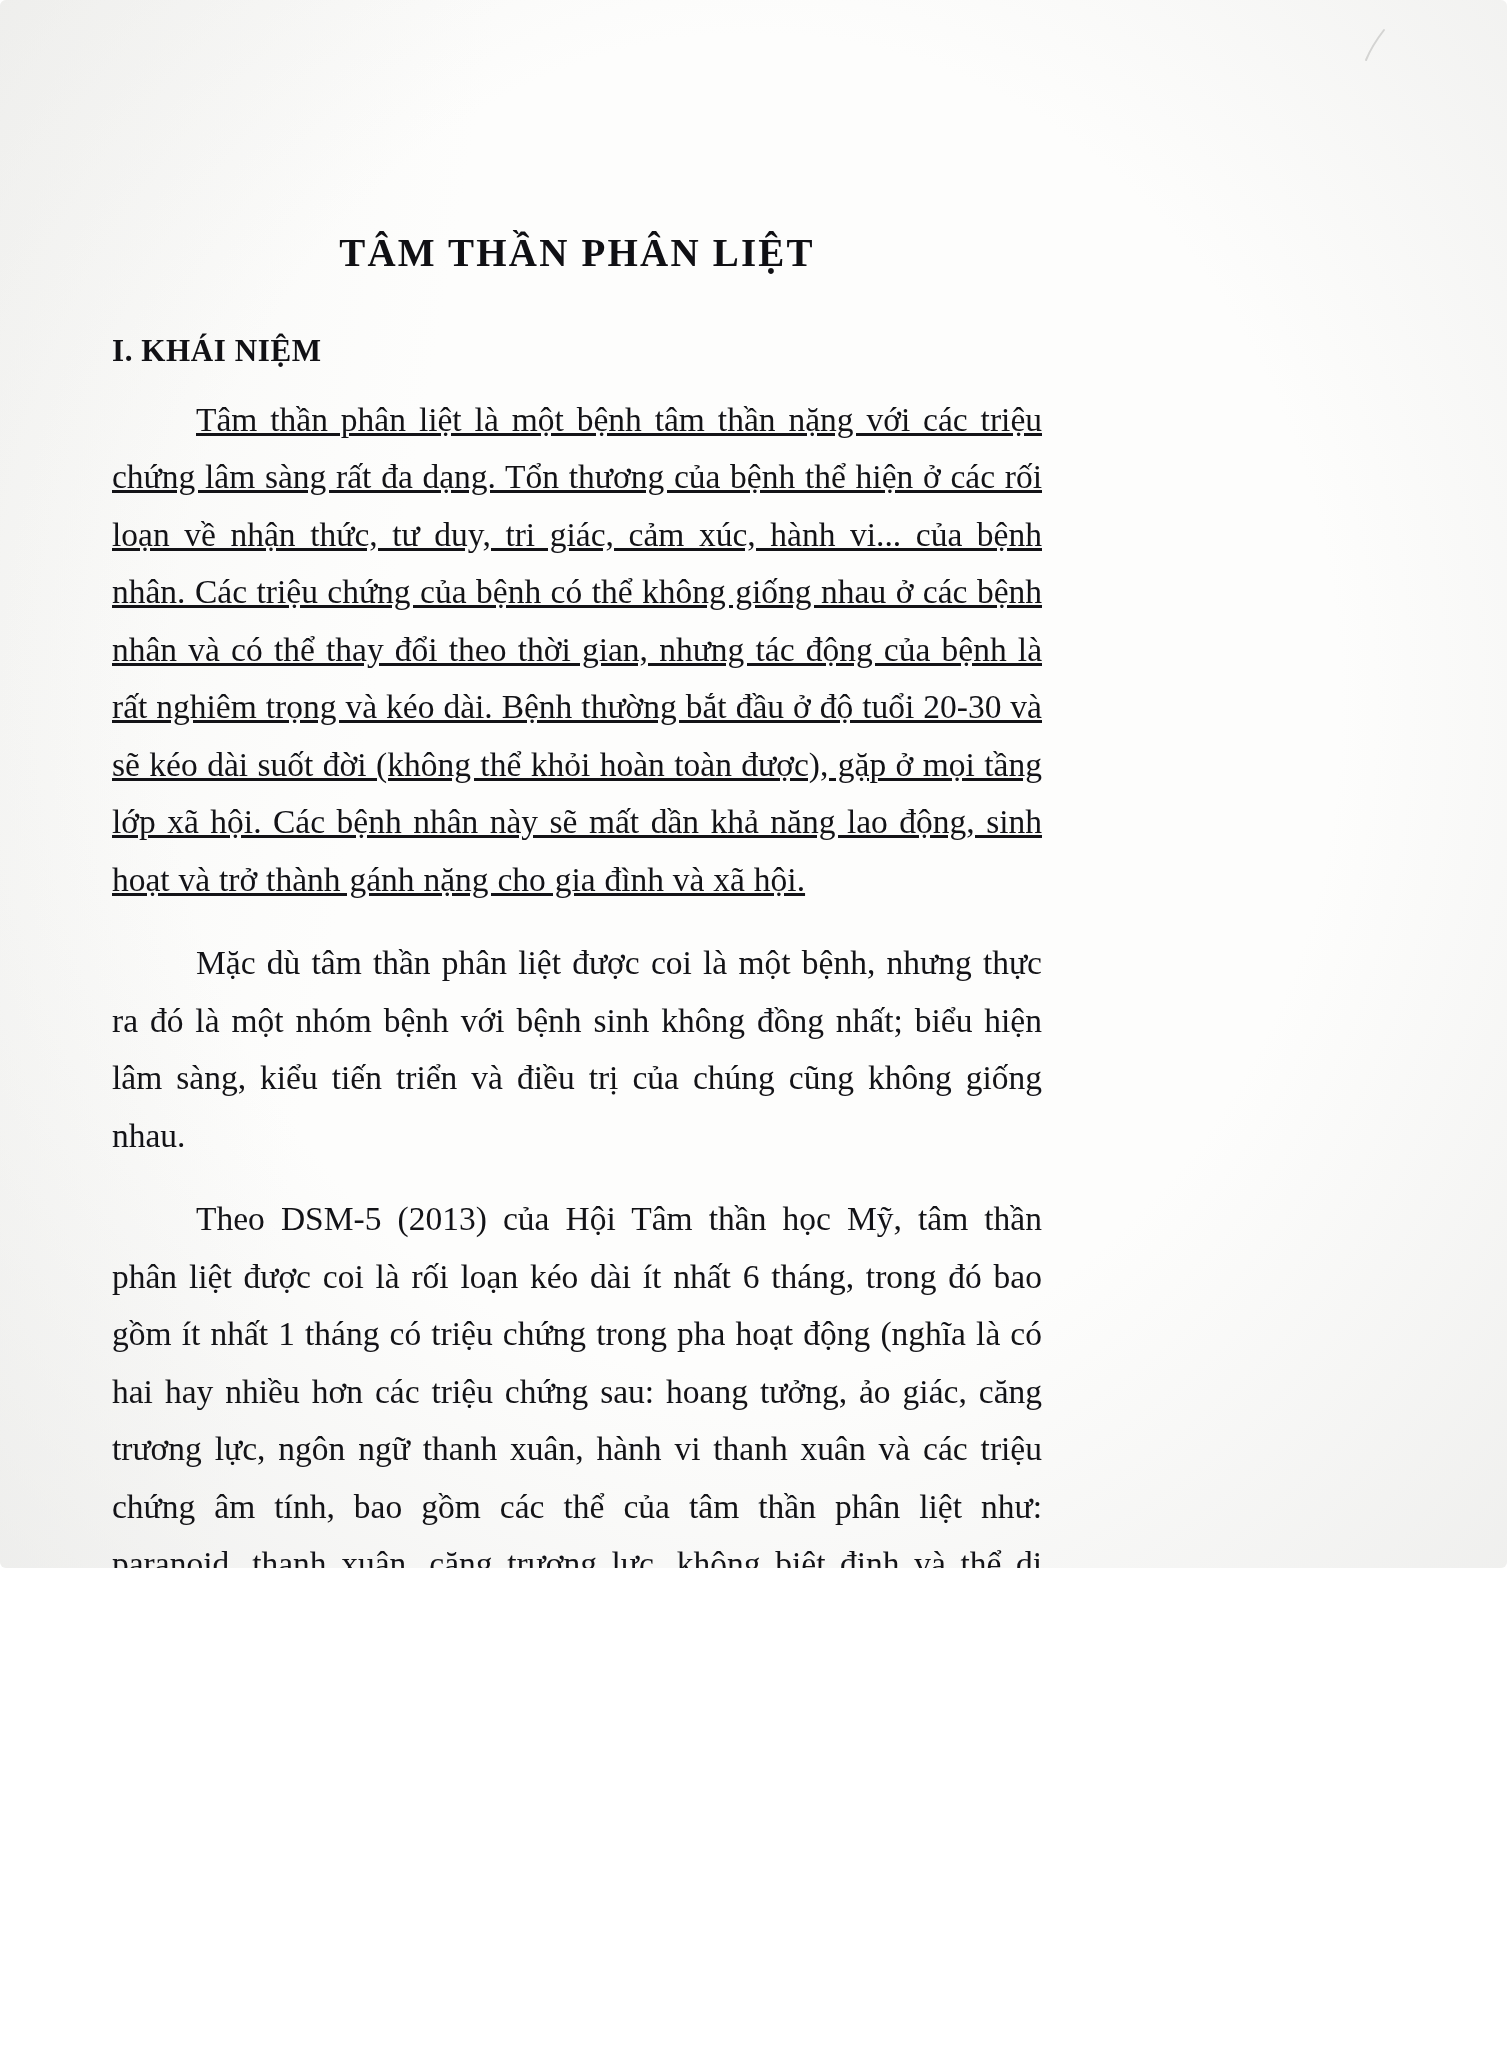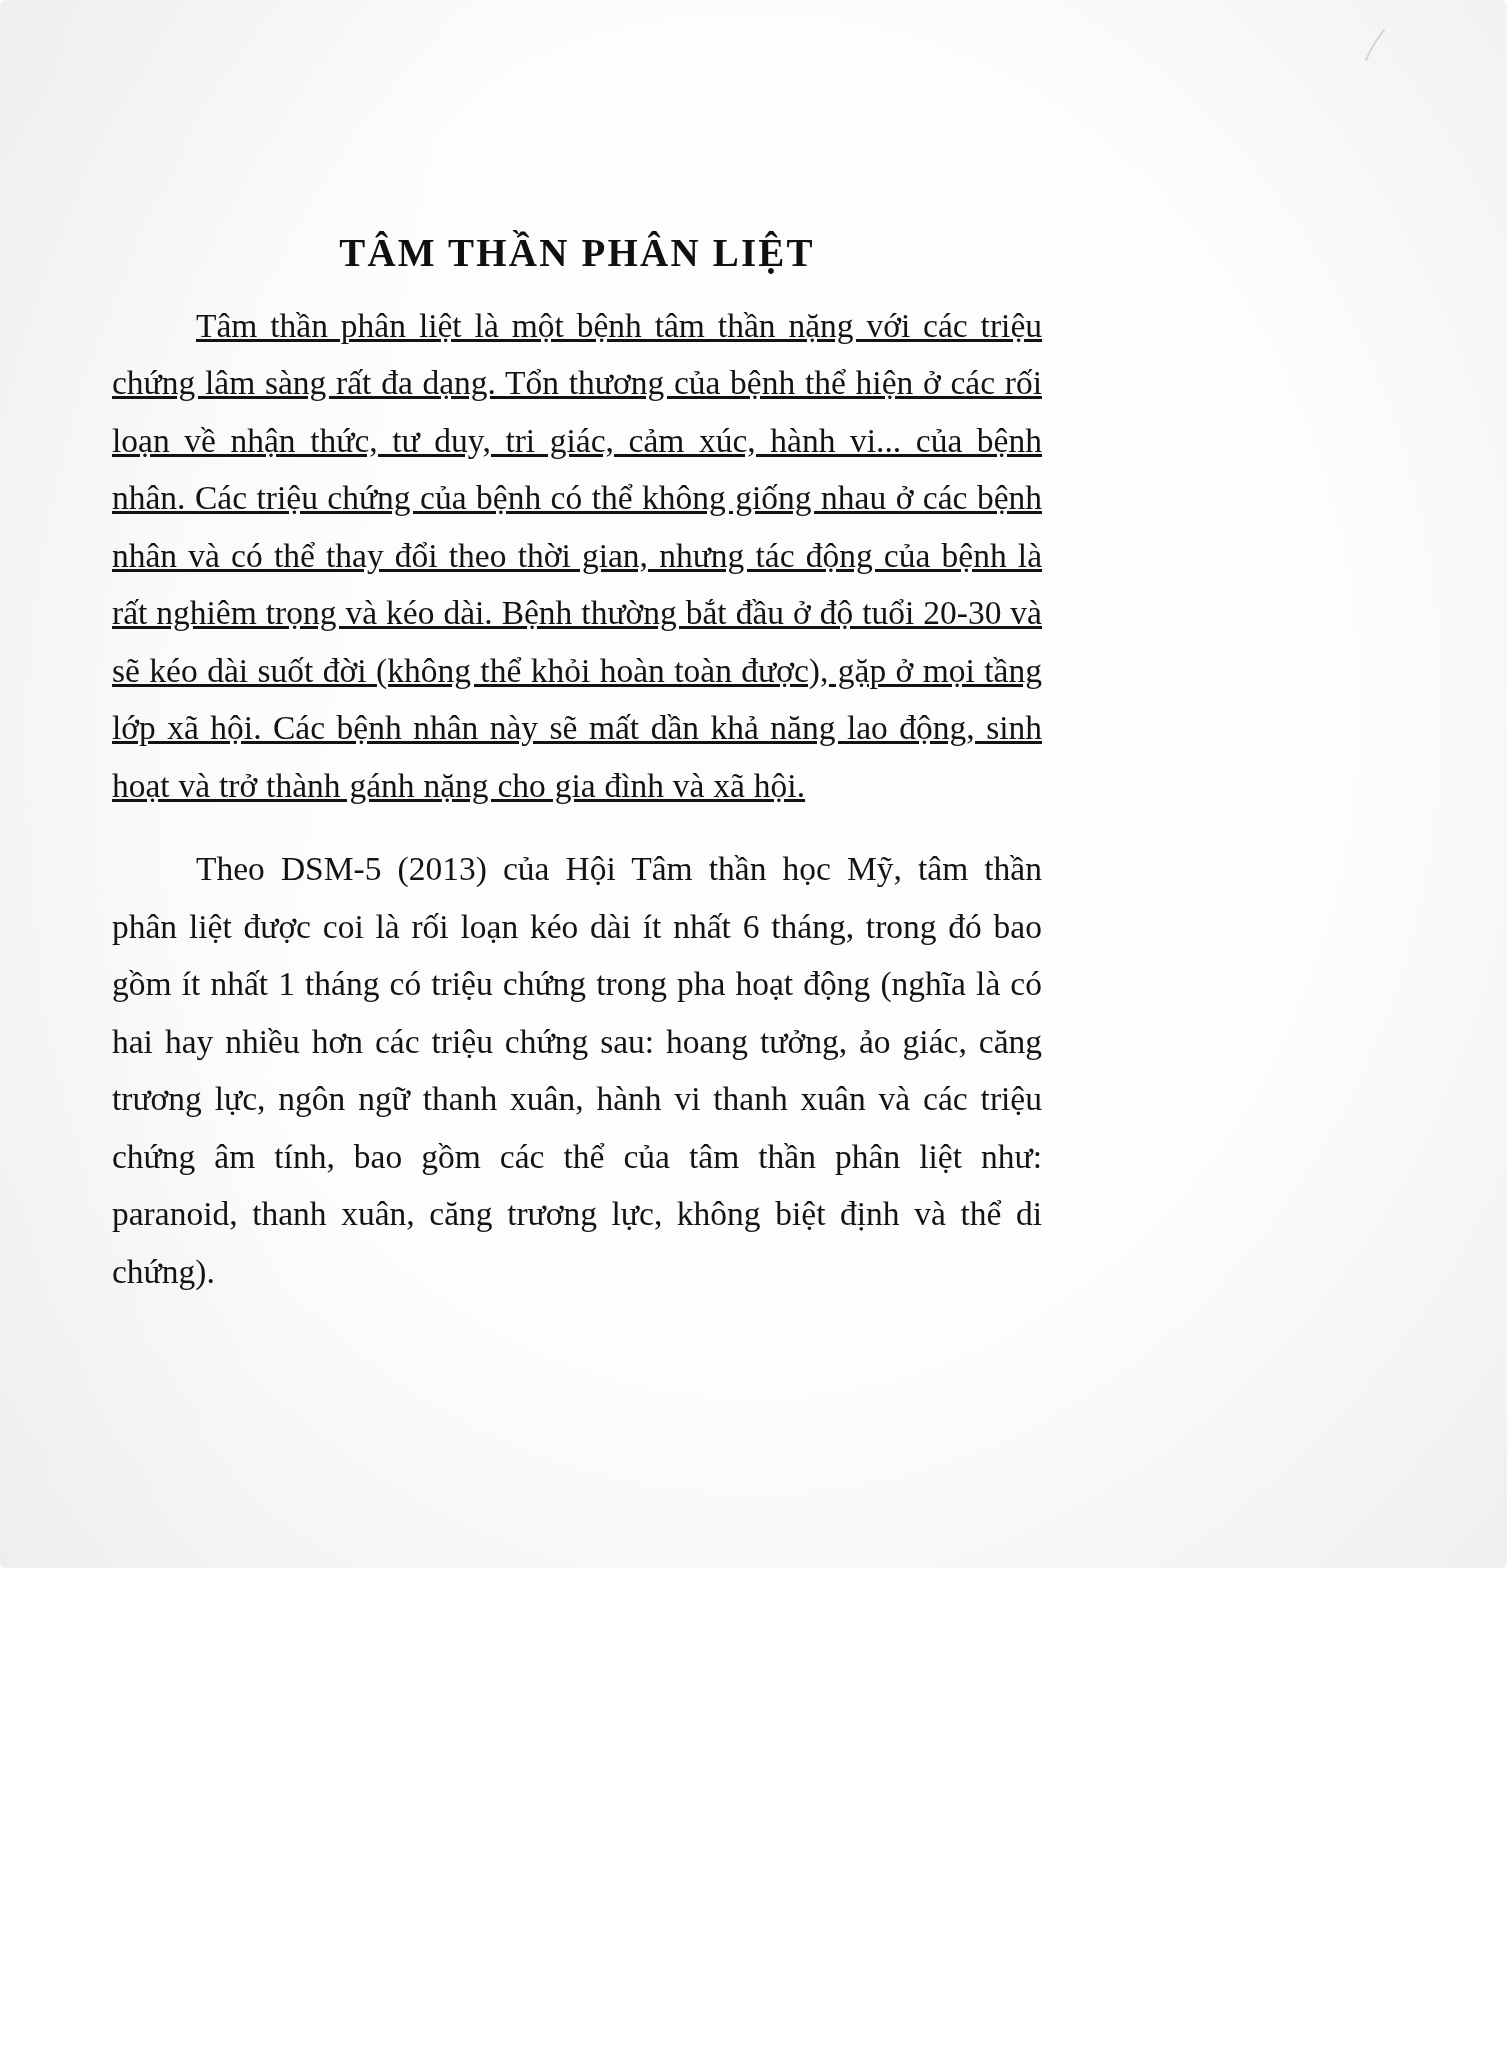--- a/index.html
+++ b/index.html
@@ -100,23 +100,25 @@
   <div class="paper-texture"></div>
 
   <svg class="scan-mark" viewBox="0 0 26 34" xmlns="http://www.w3.org/2000/svg">
     <path d="M21 2 C14 11, 8 20, 3 32" stroke="#b9b9b7" stroke-width="2" fill="none" stroke-linecap="round"></path>
   </svg>
 
   <div class="content">
 
     <h1 class="doc-title">TÂM THẦN PHÂN LIỆT</h1>
 
+    <h2 class="section-heading">I. KHÁI NIỆM</h2>
 
     <p class="body-paragraph">Tâm thần phân liệt là một bệnh tâm thần nặng với các triệu chứng lâm sàng rất đa dạng. Tổn thương của bệnh thể hiện ở các rối loạn về nhận thức, tư duy, tri giác, cảm xúc, hành vi... của bệnh nhân. Các triệu chứng của bệnh có thể không giống nhau ở các bệnh nhân và có thể thay đổi theo thời gian, nhưng tác động của bệnh là rất nghiêm trọng và kéo dài. Bệnh thường bắt đầu ở độ tuổi 20-30 và sẽ kéo dài suốt đời (không thể khỏi hoàn toàn được), gặp ở mọi tầng lớp xã hội. Các bệnh nhân này sẽ mất dần khả năng lao động, sinh hoạt và trở thành gánh nặng cho gia đình và xã hội.</p>
 
+    <p class="body-paragraph">Mặc dù tâm thần phân liệt được coi là một bệnh, nhưng thực ra đó là một nhóm bệnh với bệnh sinh không đồng nhất; biểu hiện lâm sàng, kiểu tiến triển và điều trị của chúng cũng không giống nhau.</p>
 
     <p class="body-paragraph">Theo DSM-5 (2013) của Hội Tâm thần học Mỹ, tâm thần phân liệt được coi là rối loạn kéo dài ít nhất 6 tháng, trong đó bao gồm ít nhất 1 tháng có triệu chứng trong pha hoạt động (nghĩa là có hai hay nhiều hơn các triệu chứng sau: hoang tưởng, ảo giác, căng trương lực, ngôn ngữ thanh xuân, hành vi thanh xuân và các triệu chứng âm tính, bao gồm các thể của tâm thần phân liệt như: paranoid, thanh xuân, căng trương lực, không biệt định và thể di chứng).</p>
 
   </div>
 
   <div class="page-number">7</div>
 
 </div>
 
 </body></html>

